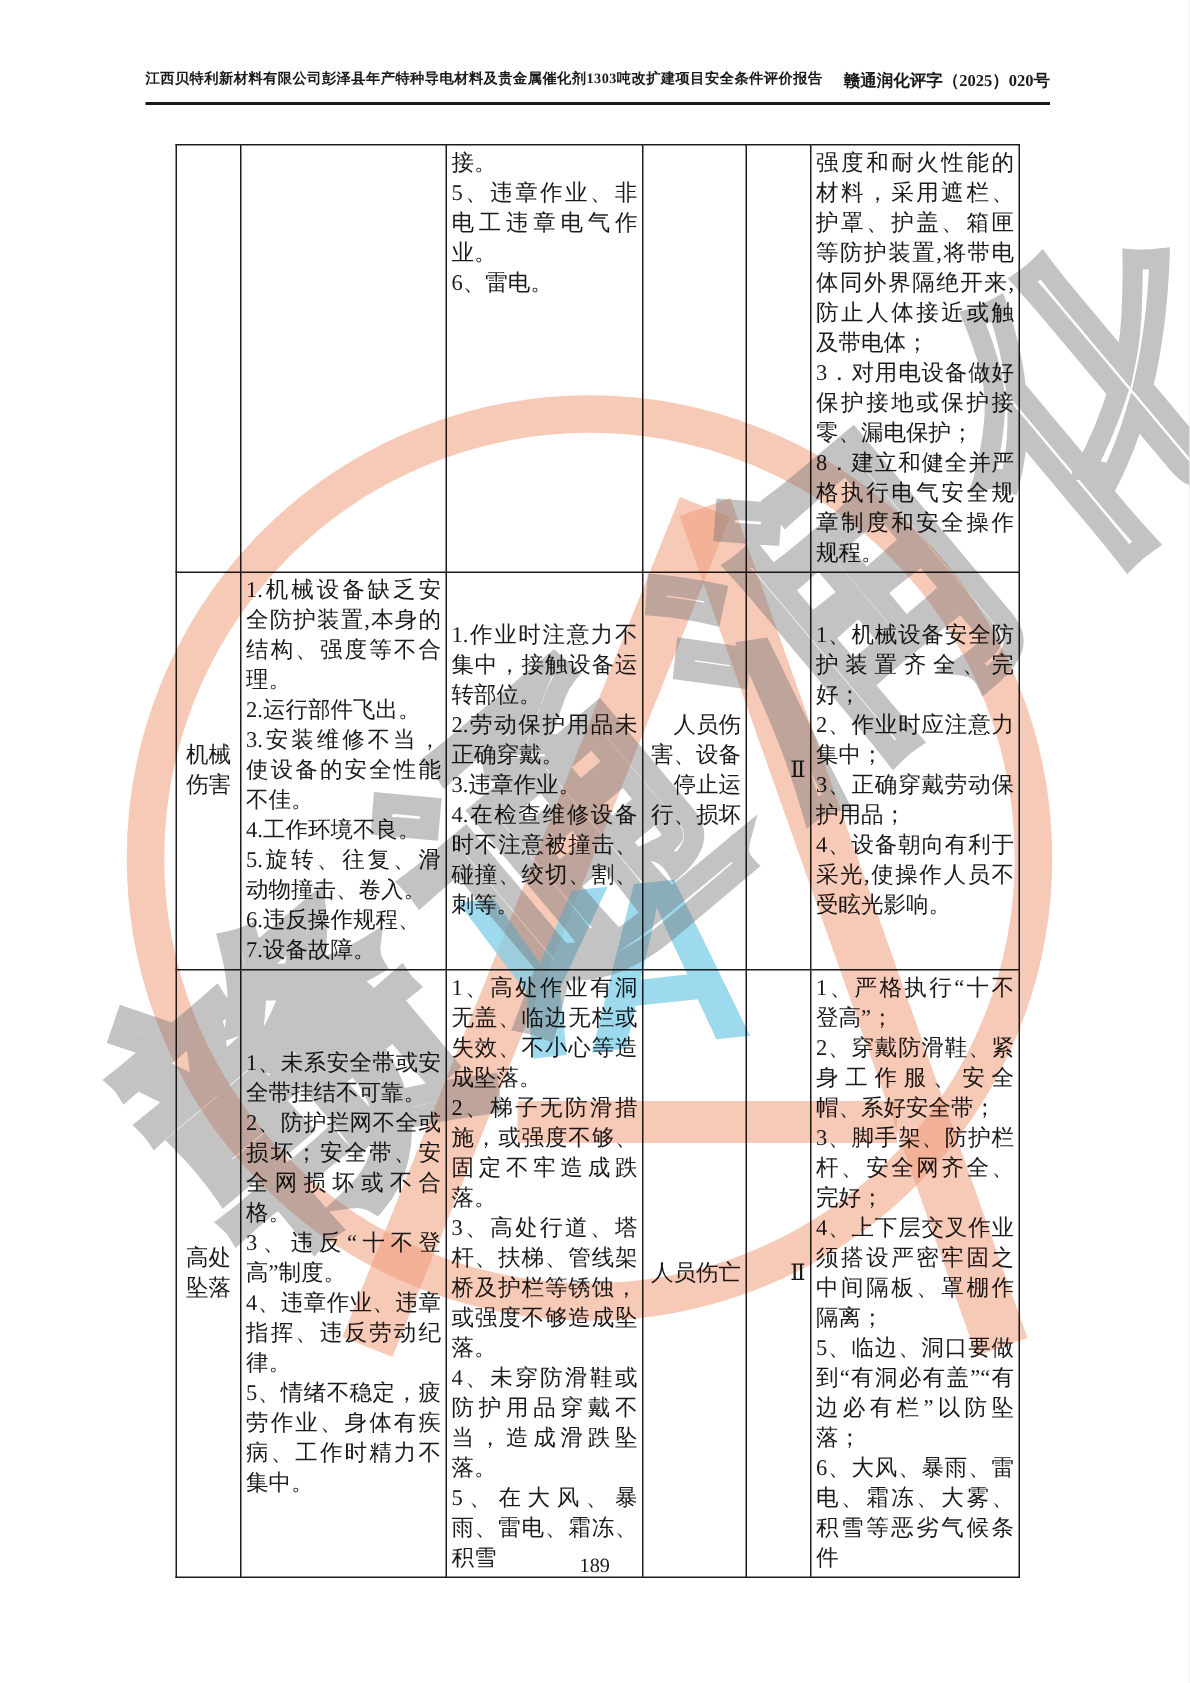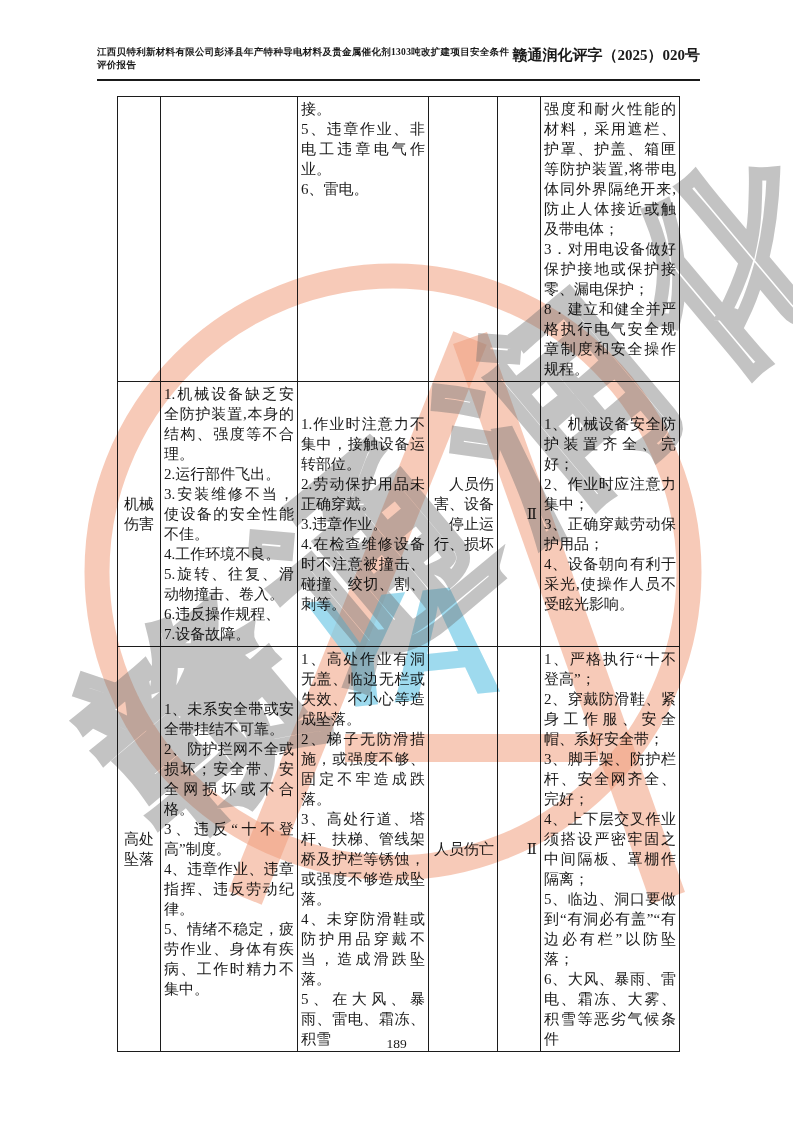--- a/index.html
+++ b/index.html
@@ -19,21 +19,21 @@
     left: 97px; top: 46px; width: 603px;
     display: flex; justify-content: space-between; align-items: flex-start;
     border-bottom: 2px solid #1a1a1a;
     padding-bottom: 7px;
   }
   .header .h-left {
     font-size: 9.5px; font-weight: bold; letter-spacing: 0.3px;
     max-width: 470px;
   }
   .header .h-right {
-    font-size: 15px; font-weight: bold; white-space: nowrap;
+    font-size: 11px; font-weight: bold; white-space: nowrap;
   }
 
   
   table.hazard-table {
     position: absolute;
     left: 117px; top: 96px;
     width: 562px;
     border-collapse: collapse;
     table-layout: fixed;
     z-index: 1;

